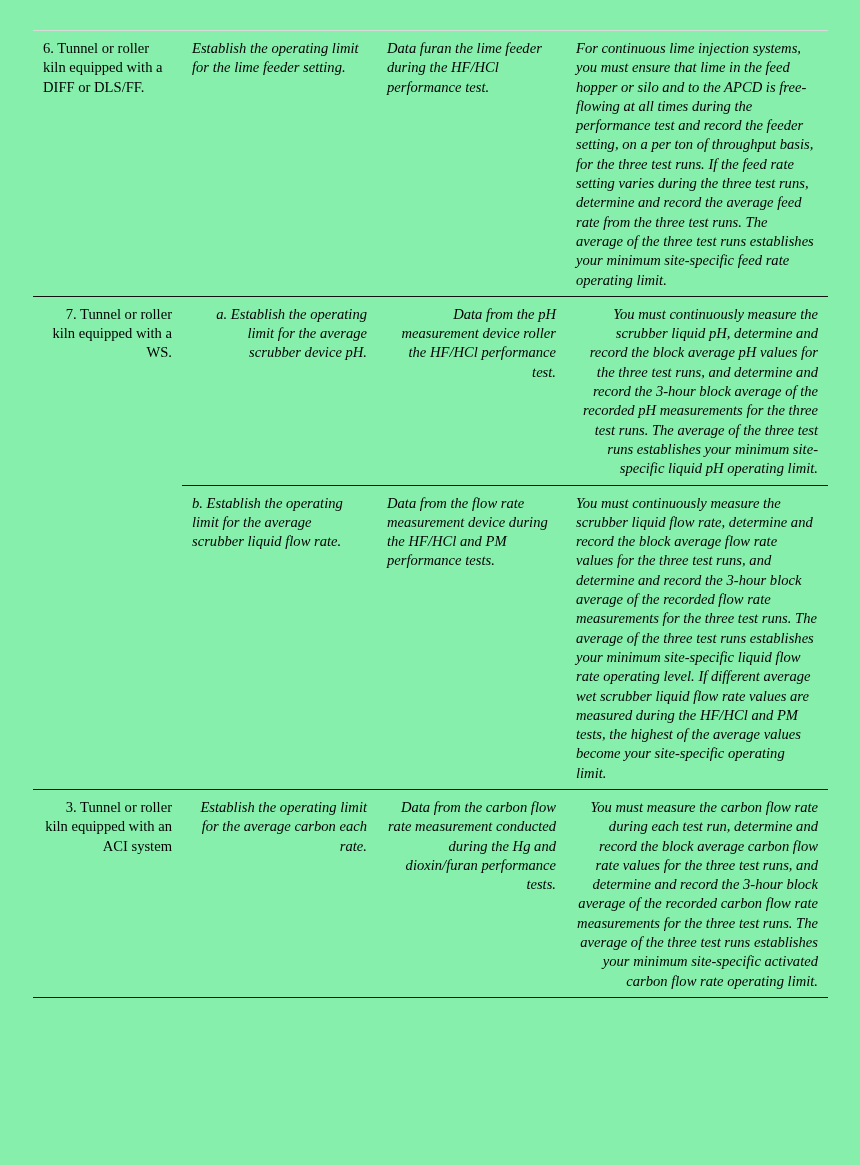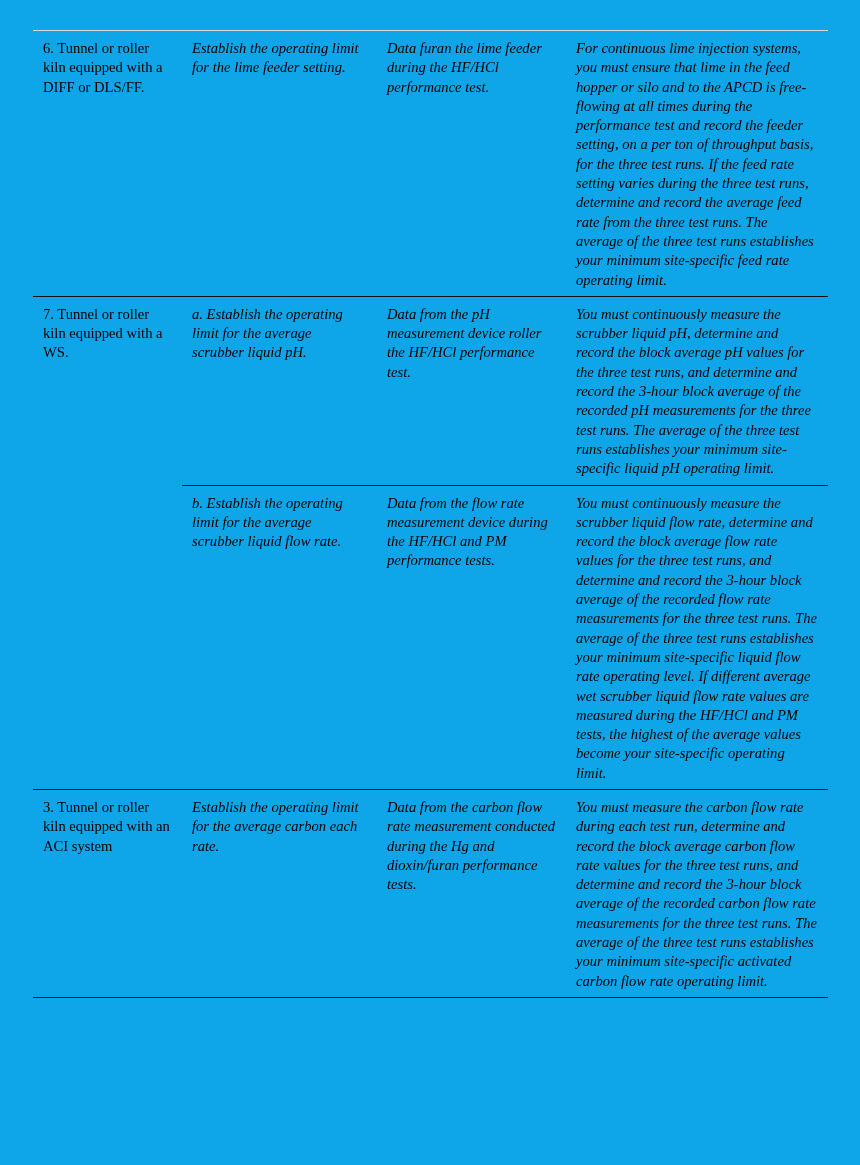--- a/index.html
+++ b/index.html
@@ -12,21 +12,21 @@
     height: 1165px;
     font-family: "Liberation Serif", "DejaVu Serif", serif;
     color: #000;
     overflow: hidden;
   }
 
   .page {
     position: relative;
     width: 860px;
     height: 1165px;
-    background: #0ea5e9;
+    background: #86efac;
   }
 
   .reg-table {
     position: absolute;
     left: 33px;
     top: 30px;
     width: 795px;
     border-collapse: collapse;
     table-layout: fixed;
     font-size: 14.6px;
@@ -48,20 +48,21 @@
 
   
   .vr-left {
     border-left: 1.4px solid #1c1c1c;
     font-style: italic;
   }
 
   
   .hr-top > td {
     border-top: 1.6px solid #111;
+    text-align: right;
   }
   
   .hr-top-partial > td.ruled {
     border-top: 1.4px solid #111;
   }
   
   .hr-top-light > td {
     border-top: 1px solid #d9d9d9;
   }
   .hr-bottom > td {
@@ -104,21 +105,21 @@
         <td class="vr-left pad-tall">
           <span class="cell-text">For continuous lime injection systems, you must ensure that lime in the feed hopper or silo and to the APCD is free-flowing at all times during the performance test and record the feeder setting, on a per ton of throughput basis, for the three test runs. If the feed rate setting varies during the three test runs, determine and record the average feed rate from the three test runs. The average of the three test runs establishes your minimum site-specific feed rate operating limit.</span>
         </td>
       </tr>
 
       <tr class="hr-top">
         <td class="pad-tall" rowspan="2">
           <span class="cell-text">7. Tunnel or roller kiln equipped with a WS.</span>
         </td>
         <td class="vr-left pad-tall">
-          <span class="cell-text">a. Establish the operating limit for the average scrubber liquid pH.</span>
+          <span class="cell-text">a. Establish the operating limit for the average scrubber device pH.</span>
         </td>
         <td class="vr-left pad-tall">
           <span class="cell-text">Data from the pH measurement device roller the HF/HCl performance test.</span>
         </td>
         <td class="vr-left pad-tall">
           <span class="cell-text">You must continuously measure the scrubber liquid pH, determine and record the block average pH values for the three test runs, and determine and record the 3-hour block average of the recorded pH measurements for the three test runs. The average of the three test runs establishes your minimum site-specific liquid pH operating limit.</span>
         </td>
       </tr>
 
       <tr class="hr-top-partial">

